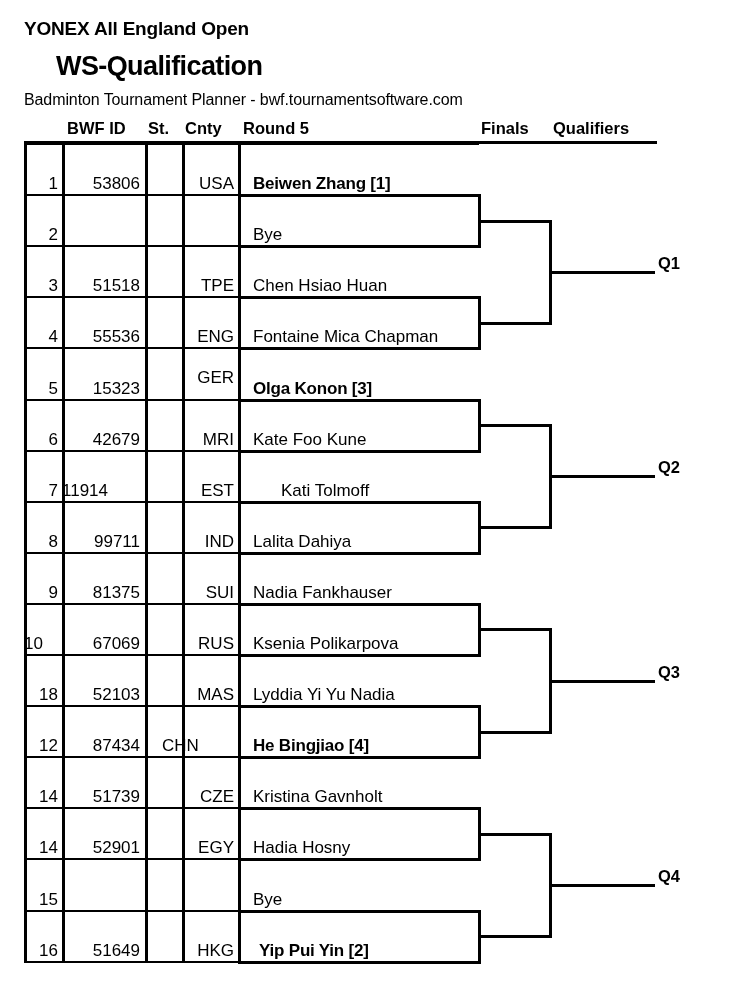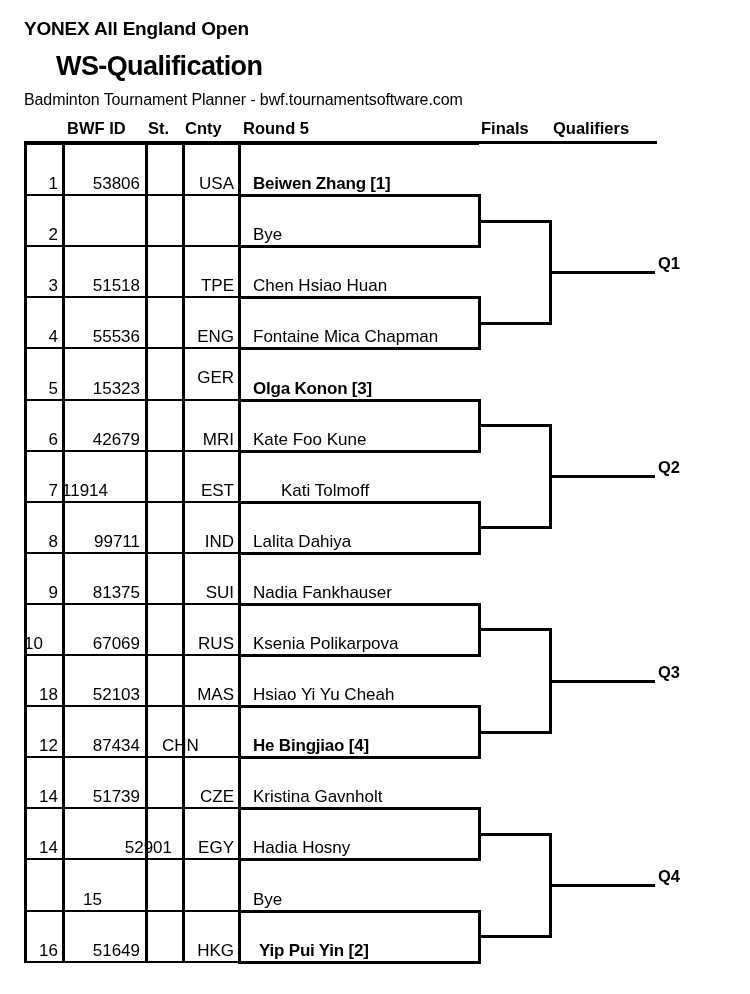--- a/index.html
+++ b/index.html
@@ -209,34 +209,34 @@
     <div class="cell c-id" style="left: 62px; width: 78px; top: 583.9px; text-align: right;">81375</div>
     <div class="cell c-cnty" style="left: 162px; width: 72px; top: 583.9px; text-align: right;">SUI</div>
     <div class="cell c-name" style="left: 241px; top: 583.9px;">Nadia Fankhauser</div>
     <div class="cell c-num" style="left: 24px; width: 34px; top: 635px; ">10</div>
     <div class="cell c-id" style="left: 62px; width: 78px; top: 635px; text-align: right;">67069</div>
     <div class="cell c-cnty" style="left: 162px; width: 72px; top: 635px; text-align: right;">RUS</div>
     <div class="cell c-name" style="left: 241px; top: 635px;">Ksenia Polikarpova</div>
     <div class="cell c-num" style="left: 24px; width: 34px; top: 686.1px; text-align: right;">18</div>
     <div class="cell c-id" style="left: 62px; width: 78px; top: 686.1px; text-align: right;">52103</div>
     <div class="cell c-cnty" style="left: 162px; width: 72px; top: 686.1px; text-align: right;">MAS</div>
-    <div class="cell c-name" style="left: 241px; top: 686.1px;">Hsiao Yi Yu Cheah</div>
+    <div class="cell c-name" style="left: 241px; top: 686.1px;">Lyddia Yi Yu Nadia</div>
     <div class="cell c-num" style="left: 24px; width: 34px; top: 737.2px; text-align: right;">12</div>
     <div class="cell c-id" style="left: 62px; width: 78px; top: 737.2px; text-align: right;">87434</div>
     <div class="cell c-cnty" style="left: 162px; width: 72px; top: 737.2px; text-align: left;">CHN</div>
     <div class="cell c-name seeded" style="left: 241px; top: 737.2px;">He Bingjiao [4]</div>
     <div class="cell c-num" style="left: 24px; width: 34px; top: 788.3px; text-align: right;">14</div>
     <div class="cell c-id" style="left: 62px; width: 78px; top: 788.3px; text-align: right;">51739</div>
     <div class="cell c-cnty" style="left: 162px; width: 72px; top: 788.3px; text-align: right;">CZE</div>
     <div class="cell c-name" style="left: 241px; top: 788.3px;">Kristina Gavnholt</div>
     <div class="cell c-num" style="left: 24px; width: 34px; top: 839.4px; text-align: right;">14</div>
-    <div class="cell c-id" style="left: 62px; width: 78px; top: 839.4px; text-align: right; padding-left: 32px;">52901</div>
+    <div class="cell c-id" style="left: 62px; width: 78px; top: 839.4px; text-align: right;">52901</div>
     <div class="cell c-cnty" style="left: 162px; width: 72px; top: 839.4px; text-align: right;">EGY</div>
     <div class="cell c-name" style="left: 241px; top: 839.4px;">Hadia Hosny</div>
-    <div class="cell c-num" style="left: 24px; width: 34px; top: 890.5px; text-align: right; margin-left: 44px;">15</div>
+    <div class="cell c-num" style="left: 24px; width: 34px; top: 890.5px; text-align: right;">15</div>
     <div class="cell c-name" style="left: 241px; top: 890.5px;">Bye</div>
     <div class="cell c-num" style="left: 24px; width: 34px; top: 941.6px; text-align: right;">16</div>
     <div class="cell c-id" style="left: 62px; width: 78px; top: 941.6px; text-align: right;">51649</div>
     <div class="cell c-cnty" style="left: 162px; width: 72px; top: 941.6px; text-align: right;">HKG</div>
     <div class="cell c-name seeded" style="left: 241px; top: 941.6px; margin-left: 6px;">Yip Pui Yin [2]</div>
   </div>
 
 <div id="bracket">
     <div class="bline-h" style="left: 238px; width: 243px; top: 194px;"></div>
     <div class="bline-h" style="left: 238px; width: 243px; top: 245px;"></div>

